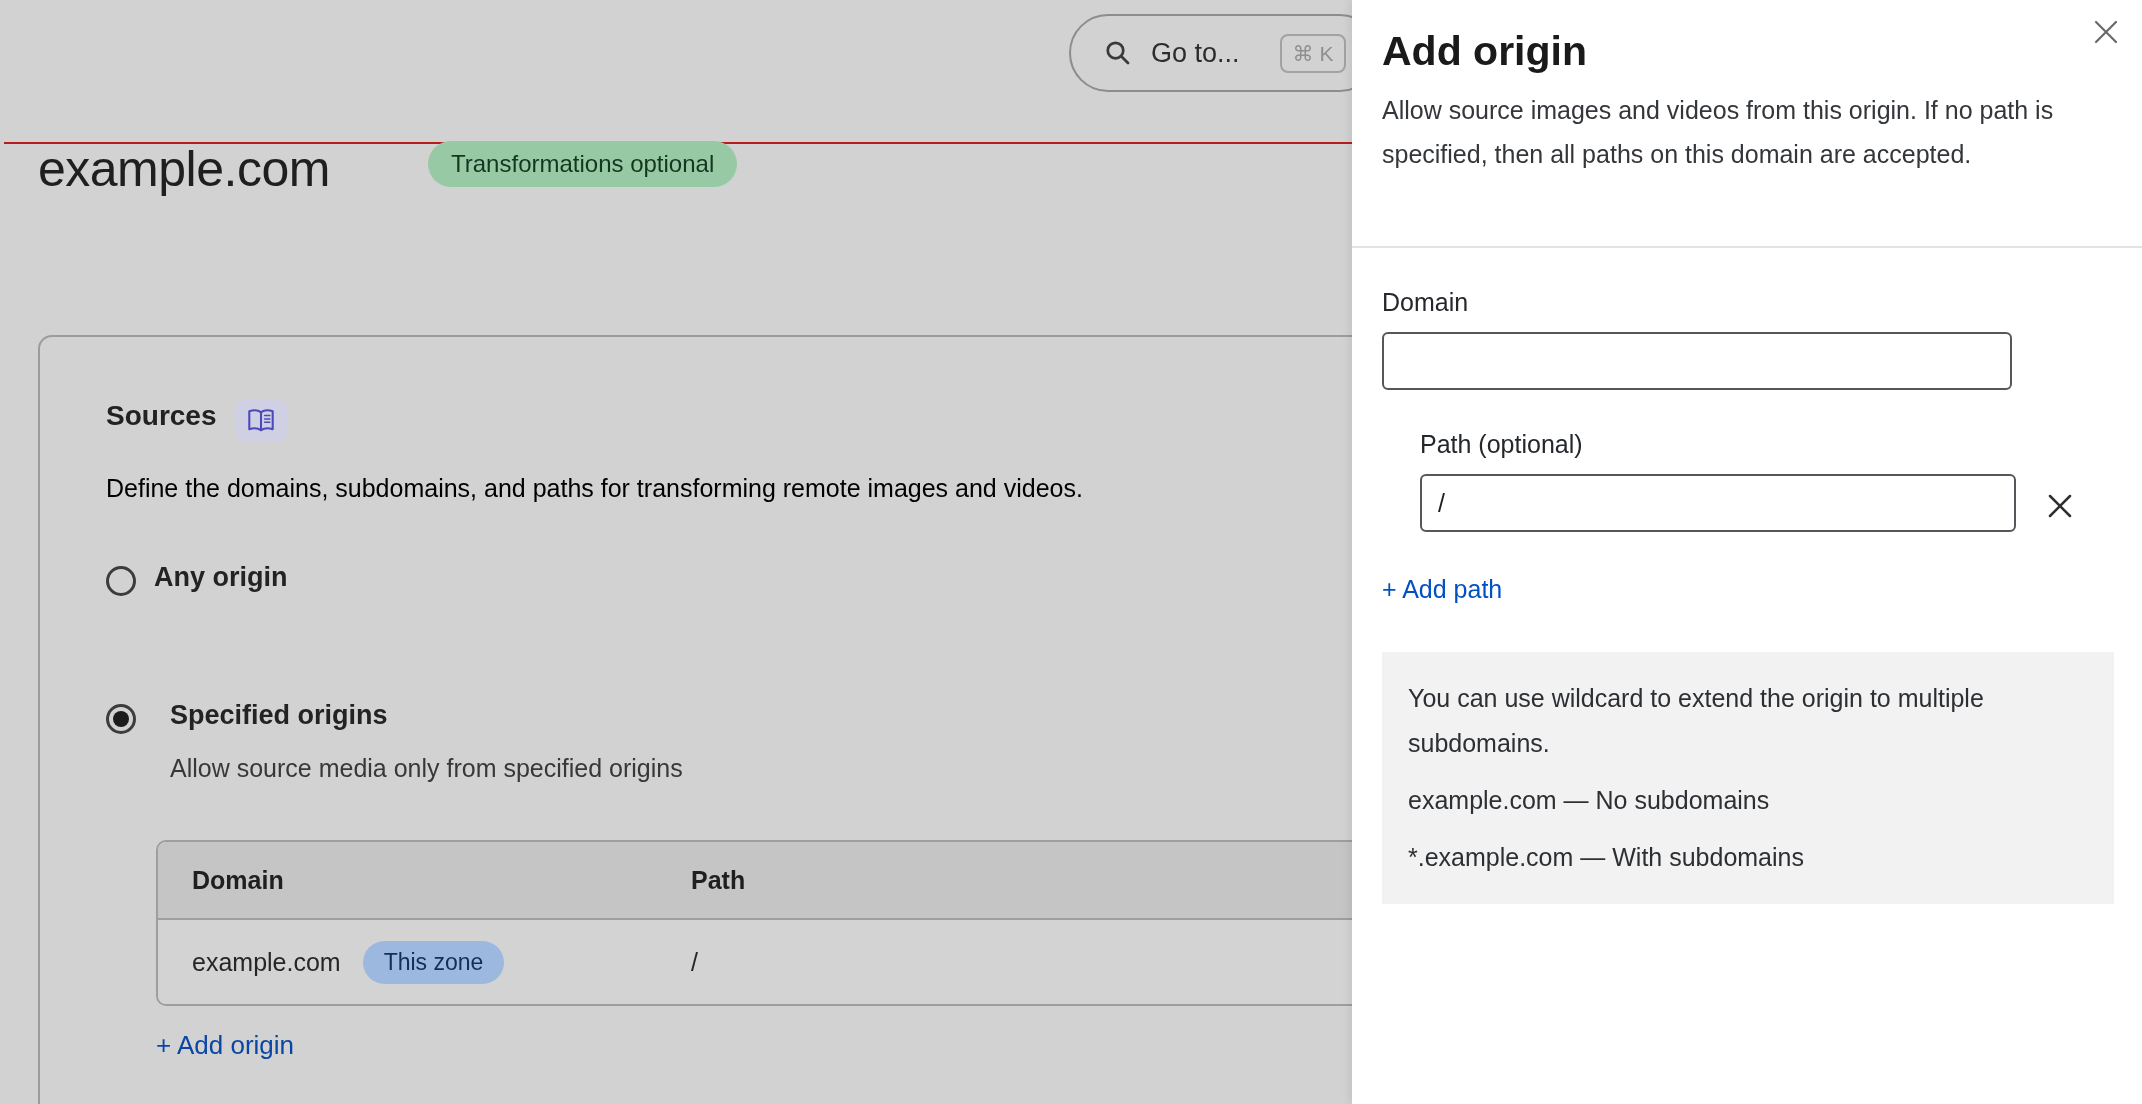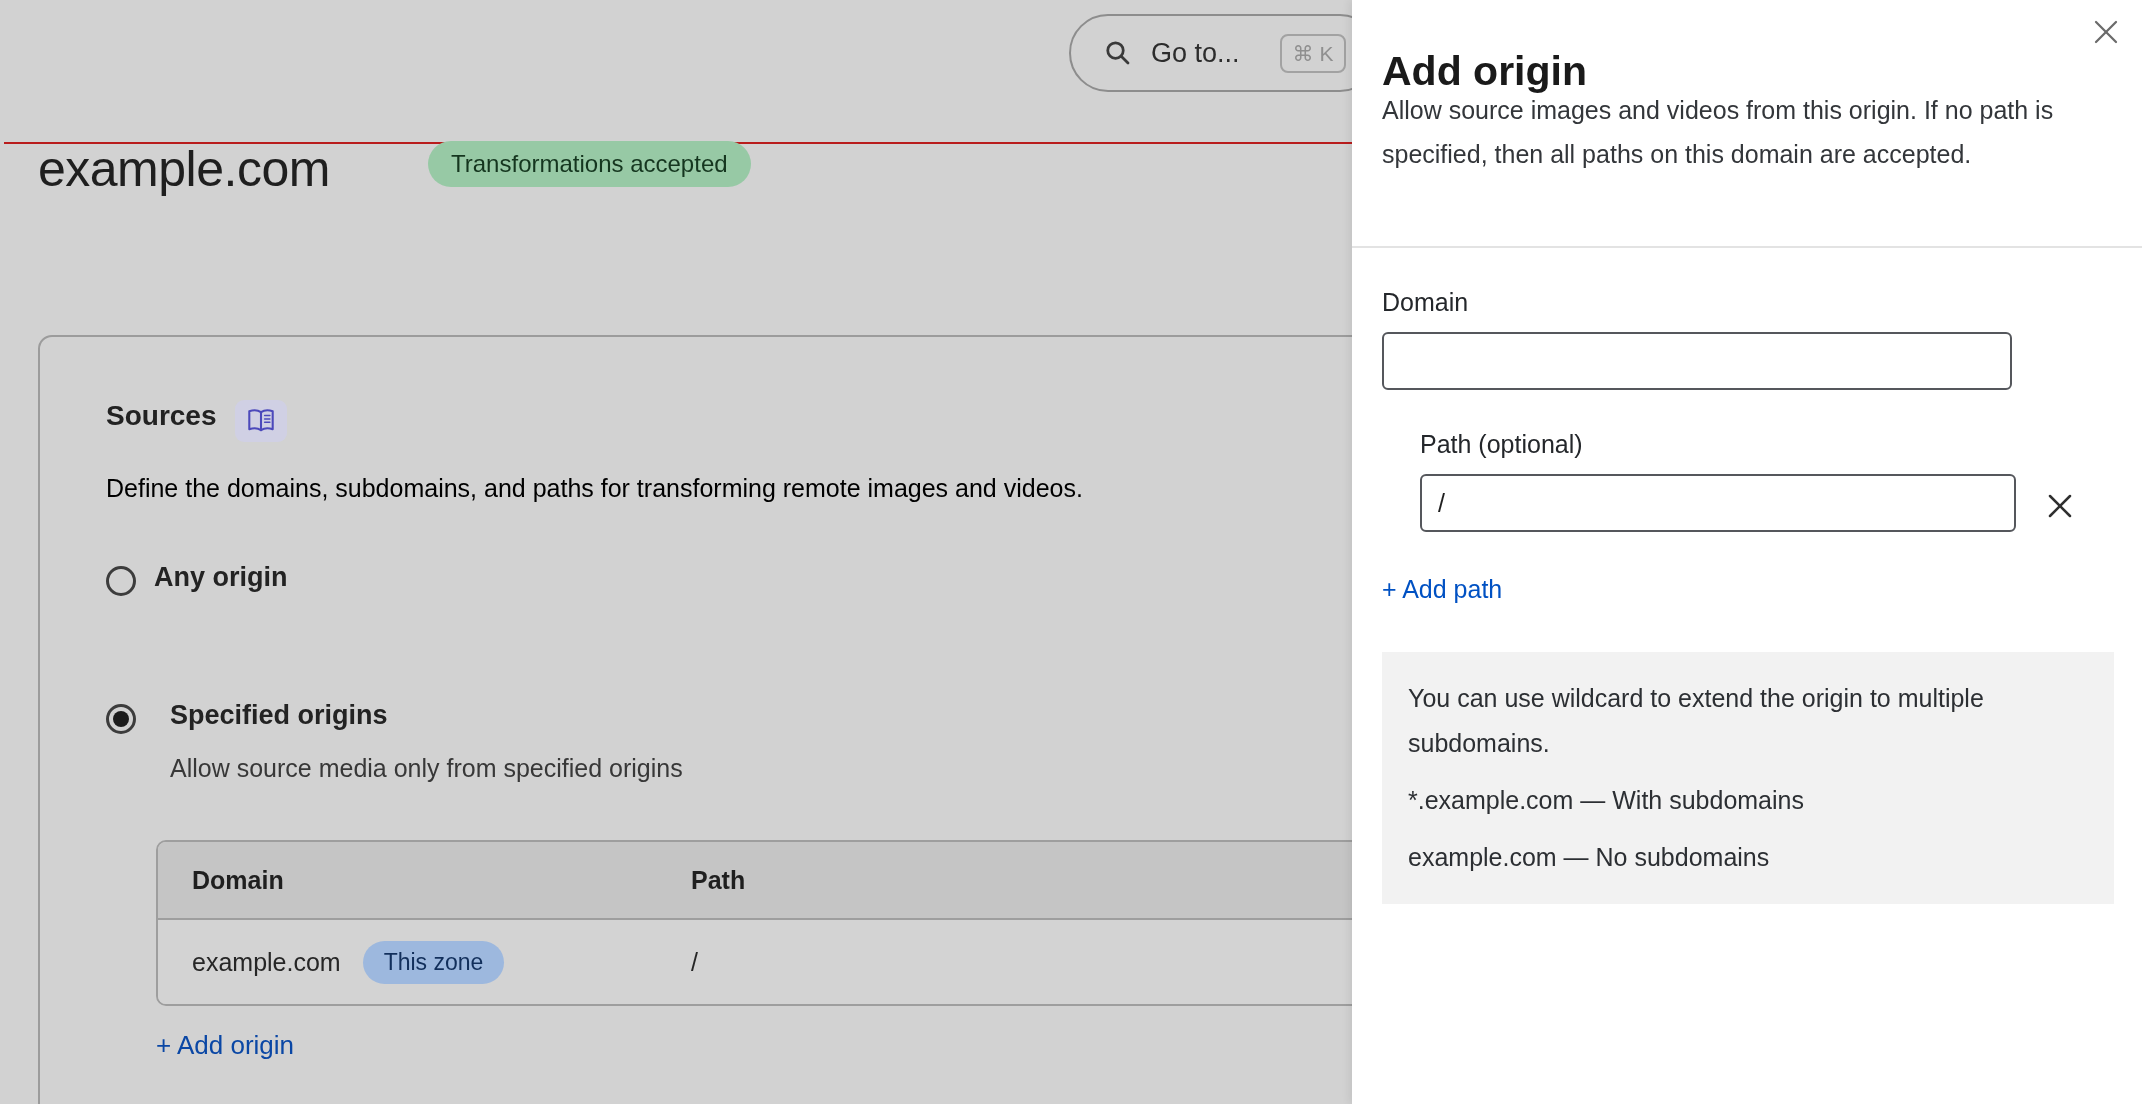--- a/index.html
+++ b/index.html
@@ -93,21 +93,21 @@
     position:absolute; left:1352px; top:0; width:790px; height:1104px;
     background:#ffffff; box-shadow:-3px 0 8px rgba(0,0,0,0.07);
   }
   .panel .close-btn {
     position:absolute; right:18px; top:14px; width:36px; height:36px;
     background:none; border:none; cursor:pointer;
     display:flex; align-items:center; justify-content:center;
   }
   .panel h2.panel-title {
     position:absolute; left:30px; top:28px;
-    font-size:41px; font-weight:700; color:#1a1a1a;margin-top:20px;
+    font-size:41px; font-weight:700; color:#1a1a1a;
   }
   .panel .panel-desc {
     position:absolute; left:30px; top:88px; width:715px;
     font-size:25px; line-height:44px; color:#33363a;
   }
   .panel .divider {
     position:absolute; left:0; top:246px; width:100%; height:2px; background:#e3e3e3;
   }
   .field-label { position:absolute; font-size:25px; color:#24272b; white-space:nowrap; }
   .txt-input {
@@ -144,21 +144,21 @@
           <circle cx="10" cy="10" r="6.2"></circle>
           <line x1="14.8" y1="14.8" x2="20" y2="20"></line>
         </svg>
         <span>Go to...</span>
         <span class="kbd">⌘ K</span>
       </div>
     </header>
 
     <div class="title-row">
       <h1>example.com</h1>
-      <span class="badge-green">Transformations accepted</span>
+      <span class="badge-green">Transformations optional</span>
     </div>
 
     <section class="card">
 
       <h2 class="sources">Sources</h2>
       <span class="doc-pill">
         <svg width="32" height="26" viewBox="0 0 24 20" fill="none" stroke="#4c49bb" stroke-width="1.6" stroke-linejoin="round" stroke-linecap="round">
           <path d="M12 3.2 C9.6 1.6 5.9 1.5 3 2.5 V16.3 C5.9 15.3 9.6 15.4 12 17 C14.4 15.4 18.1 15.3 21 16.3 V2.5 C18.1 1.5 14.4 1.6 12 3.2 Z"></path>
           <line x1="12" y1="3.2" x2="12" y2="17"></line>
           <line x1="14.8" y1="5.8" x2="18.8" y2="5.8" stroke-width="1.2"></line>
@@ -220,18 +220,18 @@
       <svg width="30" height="30" viewBox="0 0 24 24" fill="none" stroke="#2f2f2f" stroke-width="2" stroke-linecap="round">
         <line x1="4" y1="4" x2="20" y2="20"></line>
         <line x1="20" y1="4" x2="4" y2="20"></line>
       </svg>
     </button>
 
     <a href="#" class="link-blue">+ Add path</a>
 
     <div class="info-box">
       <p>You can use wildcard to extend the origin to multiple subdomains.</p>
+      <p>example.com — No subdomains</p>
       <p>*.example.com — With subdomains</p>
-      <p>example.com — No subdomains</p>
     </div>
 
   </aside>
 </div>
 
 </body></html>

